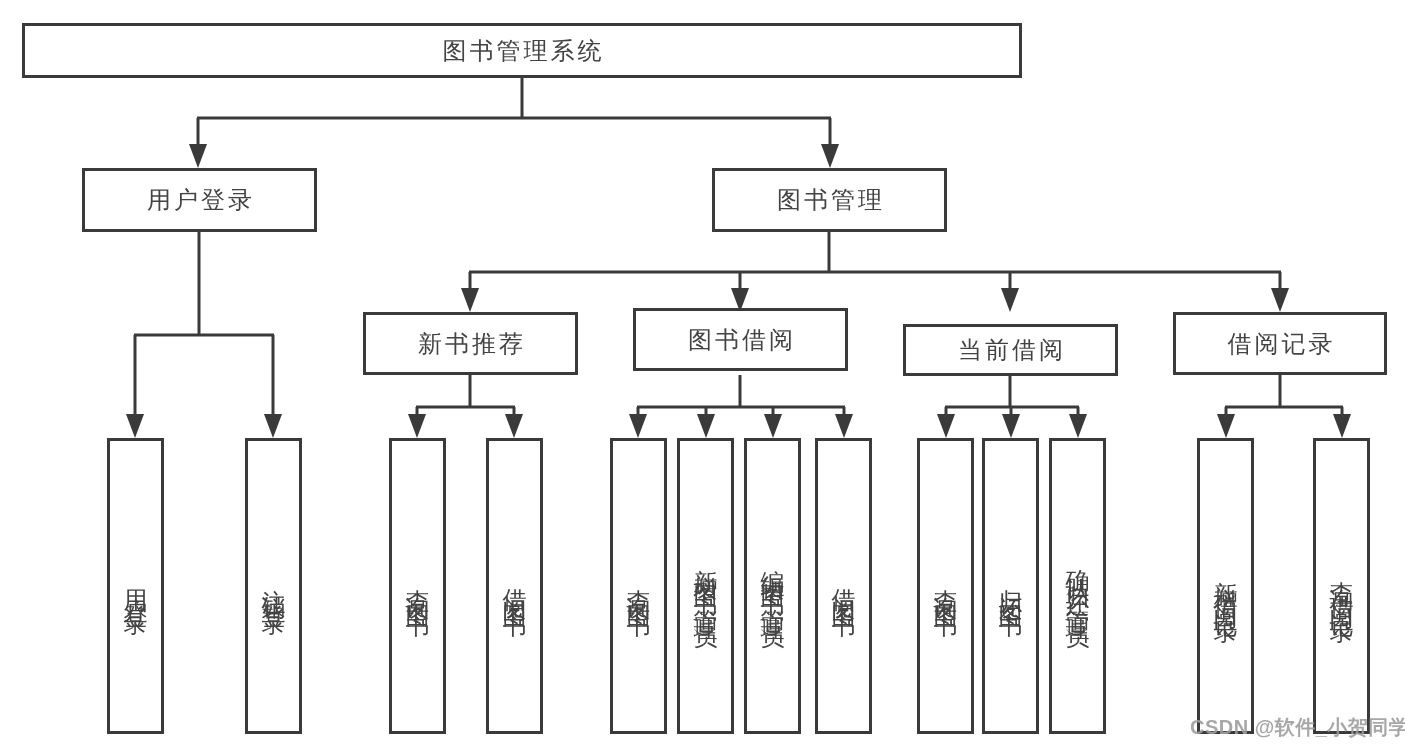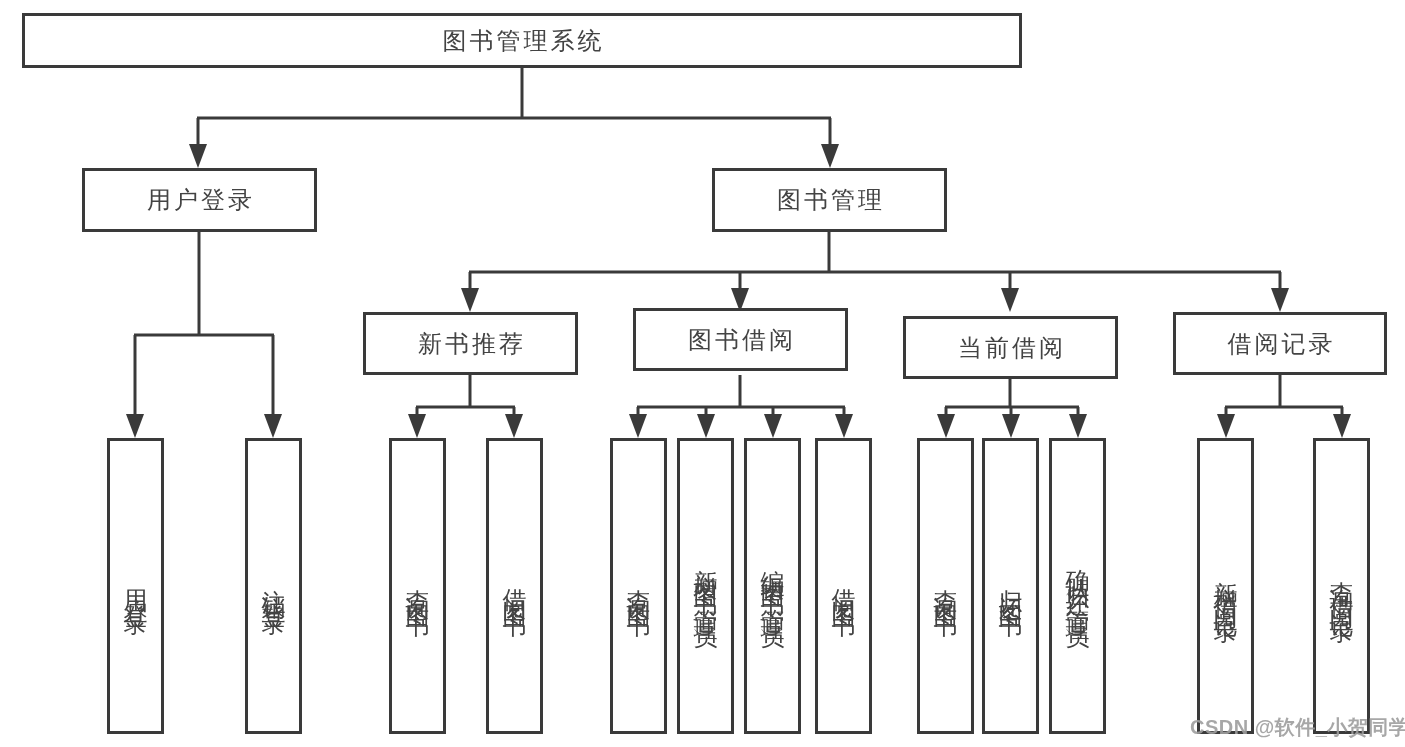--- a/index.html
+++ b/index.html
@@ -139,28 +139,28 @@
     <g>
       <line x1="1280" y1="375" x2="1280" y2="407"></line>
       <line x1="1225" y1="407" x2="1343" y2="407"></line>
       <line x1="1226" y1="407" x2="1226" y2="416"></line>
       <polygon points="1217,414 1235,414 1226,438"></polygon>
       <line x1="1342" y1="407" x2="1342" y2="416"></line>
       <polygon points="1333,414 1351,414 1342,438"></polygon>
     </g>
   </svg>
 
-  <div class="box h" style="left:22px; top:13px; width:1000px; height:55px;">图书管理系统</div>
+  <div class="box h" style="left:22px; top:23px; width:1000px; height:55px;">图书管理系统</div>
 
   <div class="box h" style="left:82px; top:168px; width:235px; height:64px;">用户登录</div>
   <div class="box h" style="left:712px; top:168px; width:235px; height:64px;">图书管理</div>
 
   <div class="box h" style="left:363px; top:312px; width:215px; height:63px;">新书推荐</div>
   <div class="box h" style="left:633px; top:308px; width:215px; height:63px;">图书借阅</div>
-  <div class="box h" style="left:903px; top:316px; width:215px; height:63px;">当前借阅</div>
+  <div class="box h" style="left:903px; top:324px; width:215px; height:52px;">当前借阅</div>
   <div class="box h" style="left:1173px; top:312px; width:214px; height:63px;">借阅记录</div>
 
   <div class="box v" style="left:107px; top:438px; width:57px; height:296px;">
     <span class="vtext">用户登录</span>
   </div>
   <div class="box v" style="left:245px; top:438px; width:57px; height:296px;">
     <span class="vtext">注销登录</span>
   </div>
 
   <div class="box v" style="left:389px; top:438px; width:57px; height:296px;">

